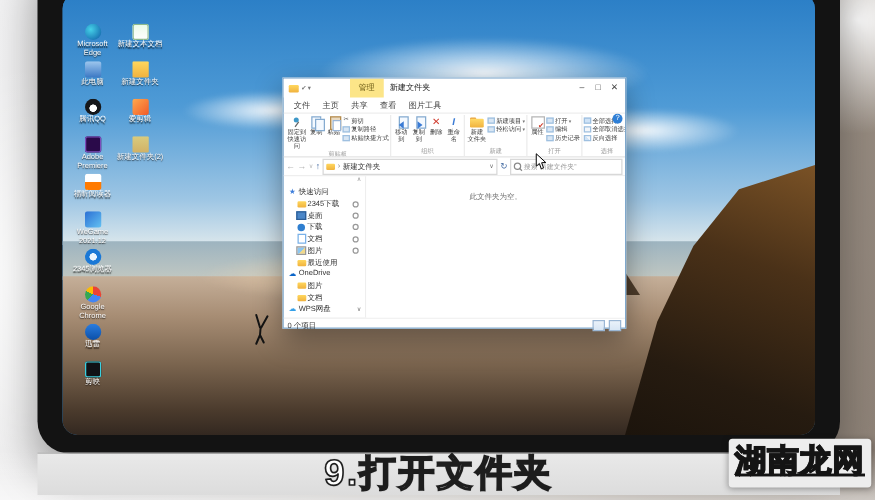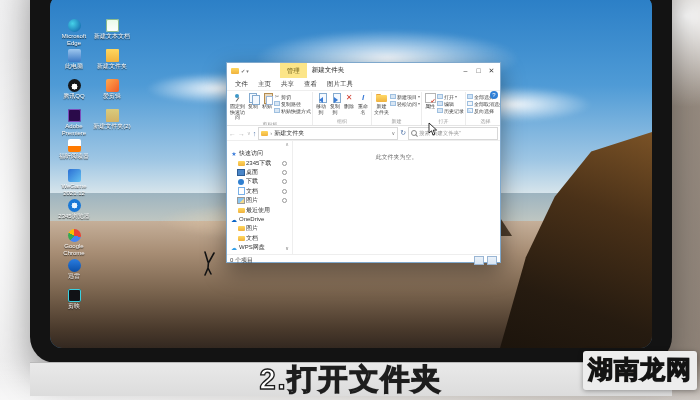--- a/index.html
+++ b/index.html
@@ -152,21 +152,21 @@
   .caption{
     position:absolute;left:0;right:0;top:0;line-height:33px;text-align:center;
     font-size:29px;font-weight:bold;color:#fff;letter-spacing:2px;
     -webkit-text-stroke:1.3px #1d1d1d;
     text-shadow:0 0 1px #000;
   }
   .watermark{
     position:absolute;right:3px;top:351px;z-index:6;background:#ededed;border-radius:3px;
     padding:2px 5px 4px;box-shadow:0 1px 5px rgba(0,0,0,.35);
     font-size:25px;font-weight:bold;letter-spacing:1px;line-height:1.3;
-    -webkit-text-stroke:1.2px #141414;text-shadow:0 0 1px #000;
+    -webkit-text-stroke:1.2px #141414;text-shadow:0 0 1px #000;text-decoration:underline;
   }
   .wm-a{color:#e8821e}
   .wm-b{color:#ffffff}
 </style>
 </head>
 <body>
 
 <div class="stage">
 
   <div class="monitor">
@@ -533,19 +533,19 @@
       </div>
 
       <svg class="cursor" width="10" height="14" viewBox="0 0 10 14">
         <path d="M1 1 L1 11 L3.5 8.8 L5 13 L6.8 12.2 L5.3 8.2 L8.6 8 Z" fill="#fff" stroke="#000" stroke-width="0.8"></path>
       </svg>
 
     </div>
   </div>
 
   <div class="caption-band">
-    <div class="caption">2.打开文件夹</div>
+    <div class="caption">9.打开文件夹</div>
   </div>
   <div class="watermark">
     <span class="wm-a">湖南</span><span class="wm-b">龙网</span>
   </div>
 
 </div>
 
 </body></html>

